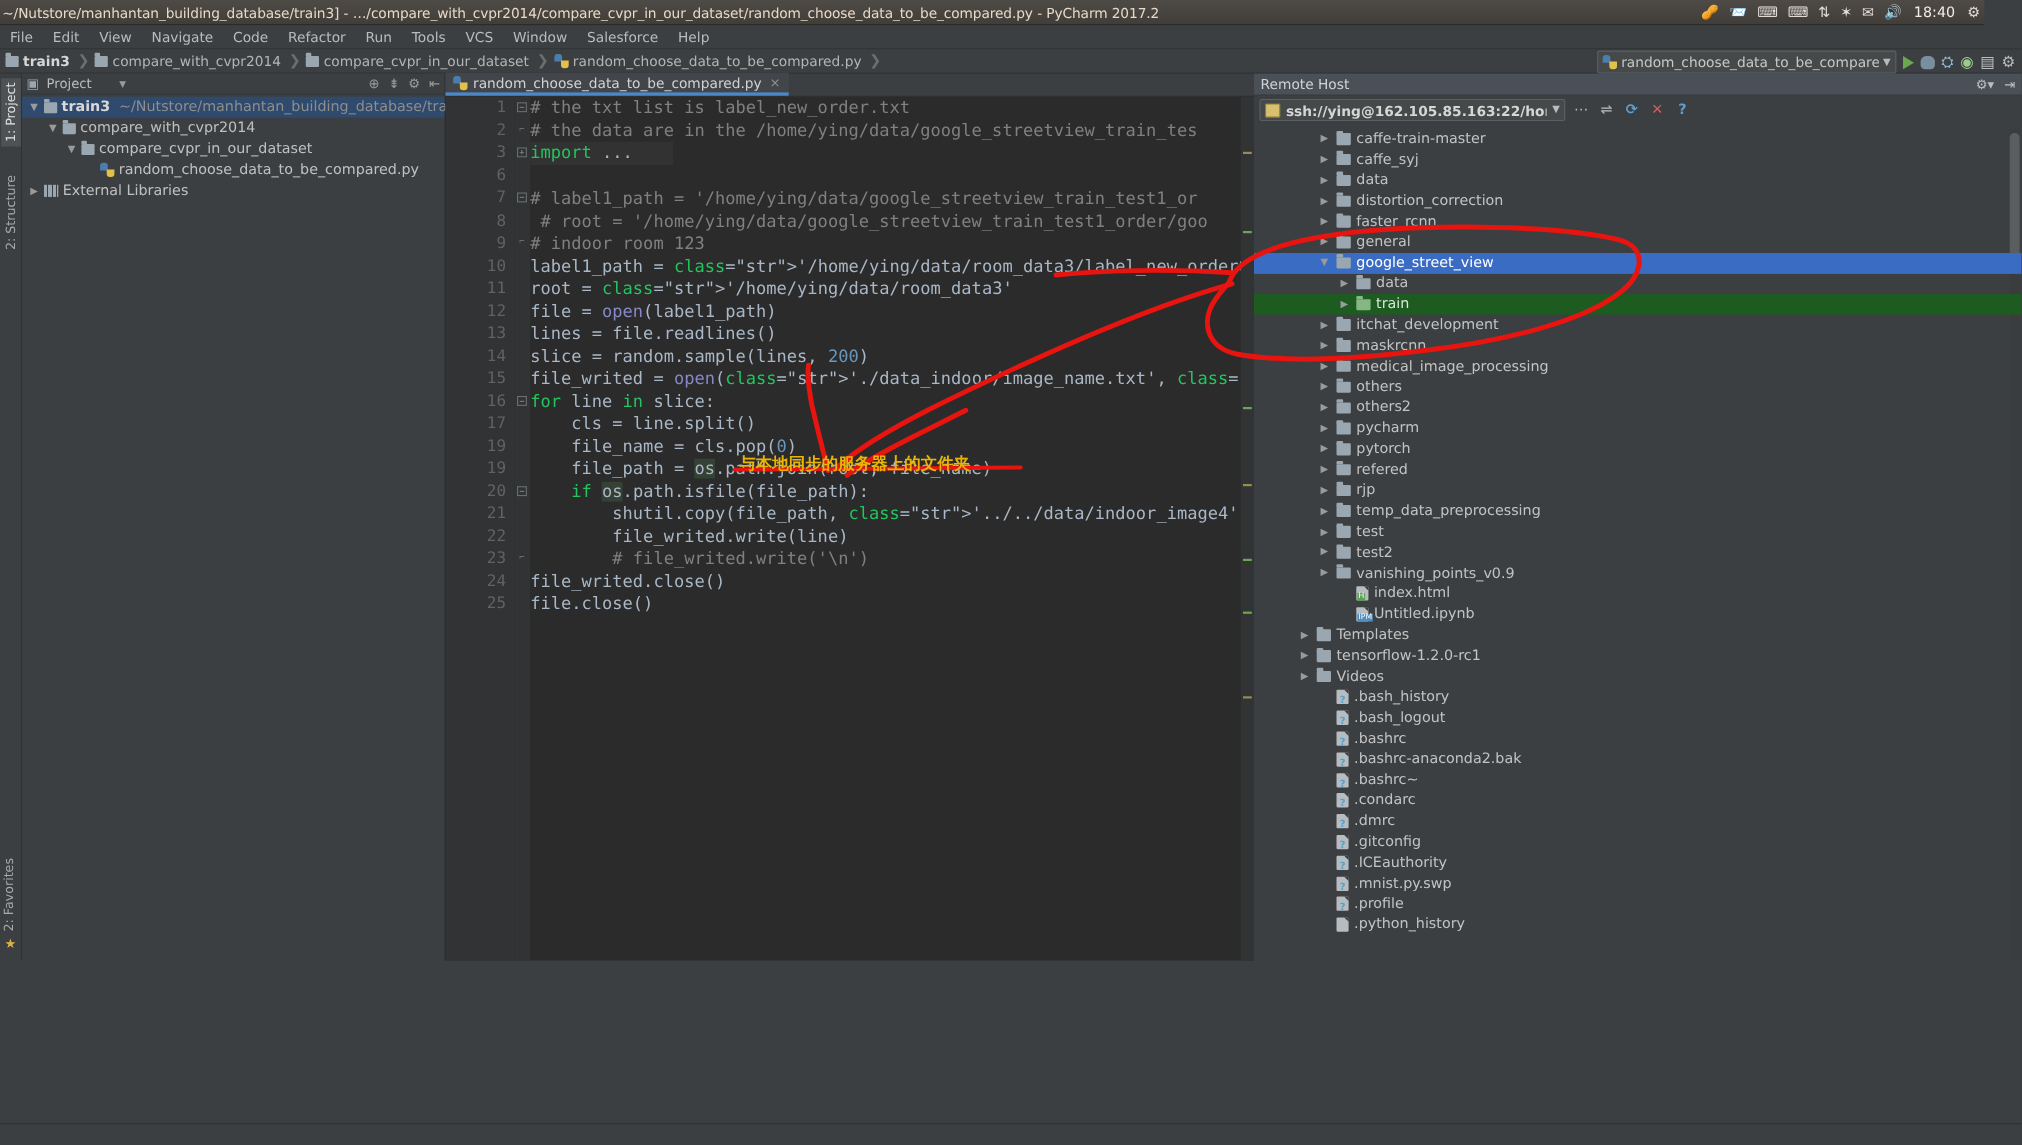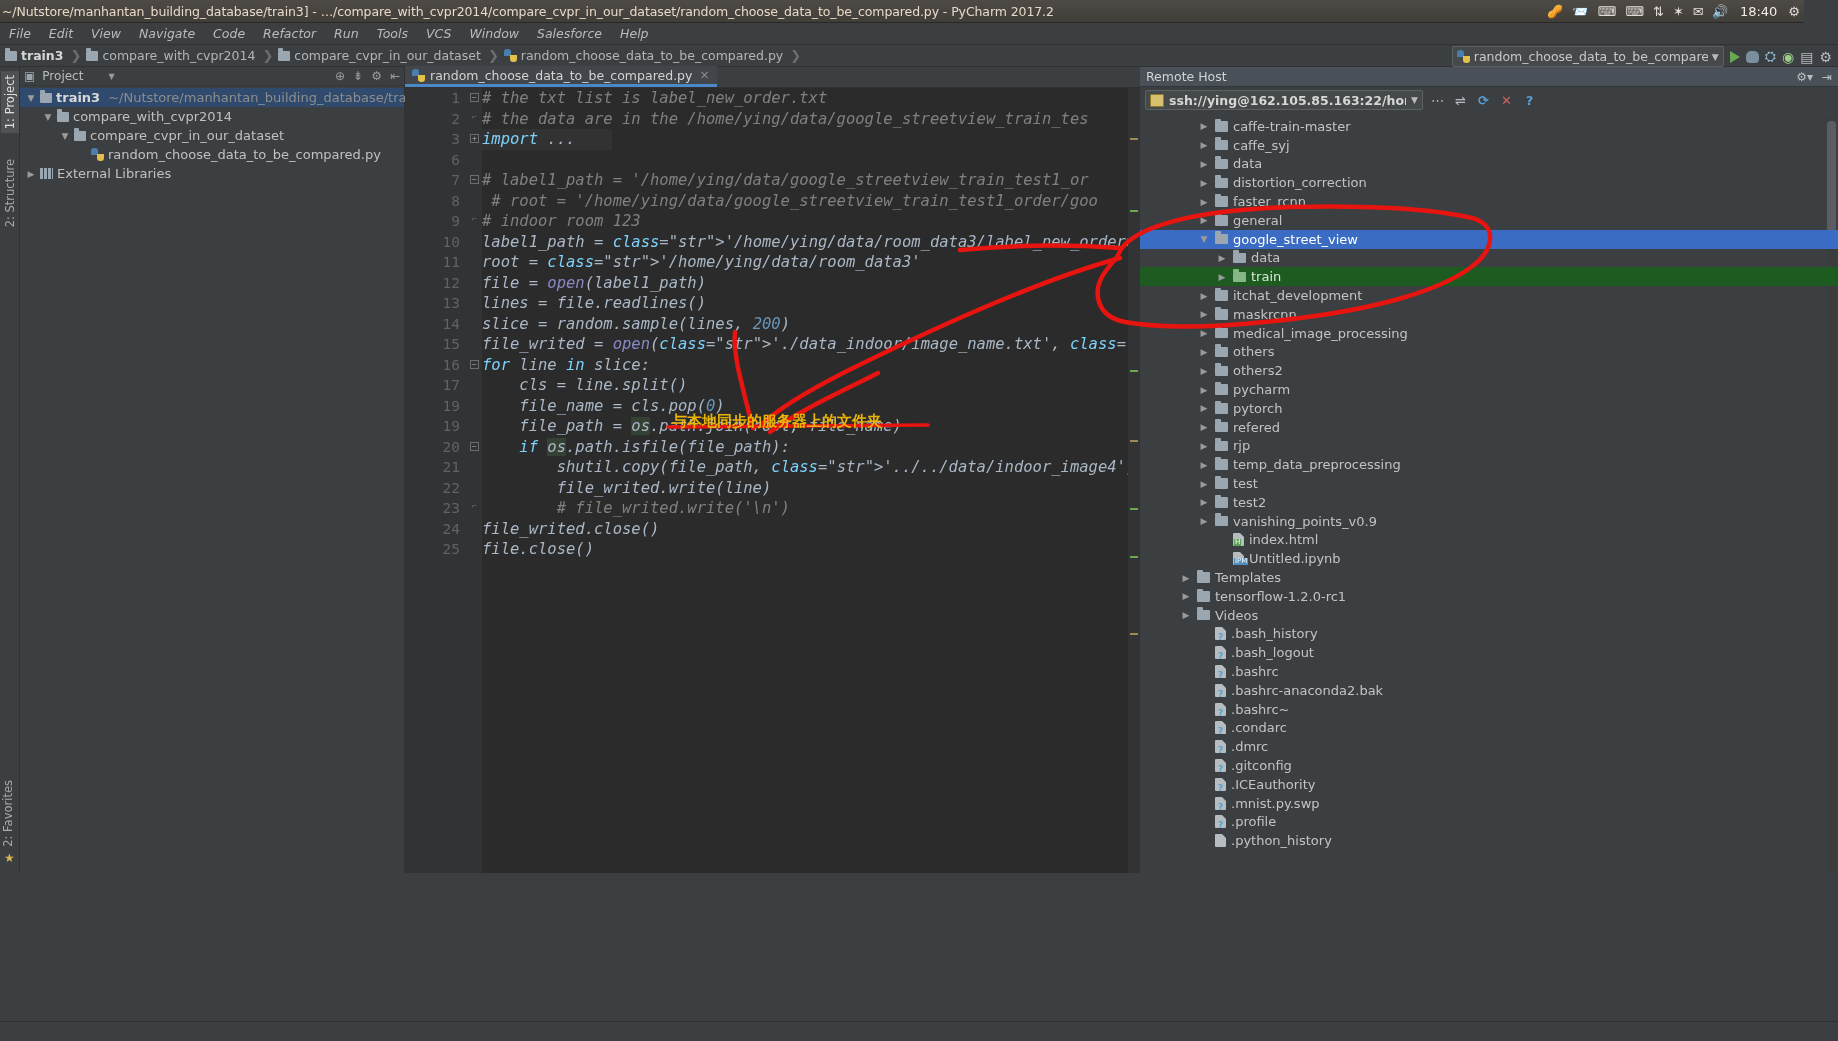--- a/index.html
+++ b/index.html
@@ -34,21 +34,20 @@
 
   
   .menubar {
     position: absolute; left: 0; top: 23px; width: 1838px; height: 22px;
     background: #3c3f41; display: flex; align-items: center;
     border-bottom: 1px solid #2f3133;
   }
   .menu-item {
     color: #bbbbbb; font-size: 12.5px; padding: 2px 9px; cursor: default;
     white-space: nowrap;
-    font-style: italic;
   }
 
   
   .navbar {
     position: absolute; left: 0; top: 45px; width: 1838px; height: 22px;
     background: #3c3f41; display: flex; align-items: center; gap: 0;
     border-bottom: 1px solid #2f3133;
   }
   .crumb {
     display: flex; align-items: center; gap: 4px;
@@ -159,23 +158,23 @@
   }
   .fold {
     position: absolute; width: 9px; height: 9px; left: 2px;
     border: 1px solid #6b6e70; color: #9a9a9a; font-size: 8px;
     line-height: 7px; text-align: center; background: #313335;
   }
   .code-lines {
     position: absolute; left: 77px; top: 0; right: 0; height: 785px;
     color: #a9b7c6; white-space: pre;
   }
-  .cl { height: 20.5px; font-style: italic; }
+  .cl { height: 20.5px; }
   .cmt { color: #808080; }
-  .kw  { color: #7dd3fc; }
+  .kw  { color: #22c55e; }
   .num { color: #6897bb; }
   .bi  { color: #8888c6; }
   .hl  { background: #344134; }
   .sel-line { position:absolute; left:77px; top:41px; width:120px; height:20.5px; background:#323232; }
 
   .hscroll {
     position: absolute; left: 405px; bottom: 18px; width: 735px; height: 11px;
   }
   .hscroll .thumb {
     position: absolute; left: 75px; top: 2px; width: 385px; height: 8px;

